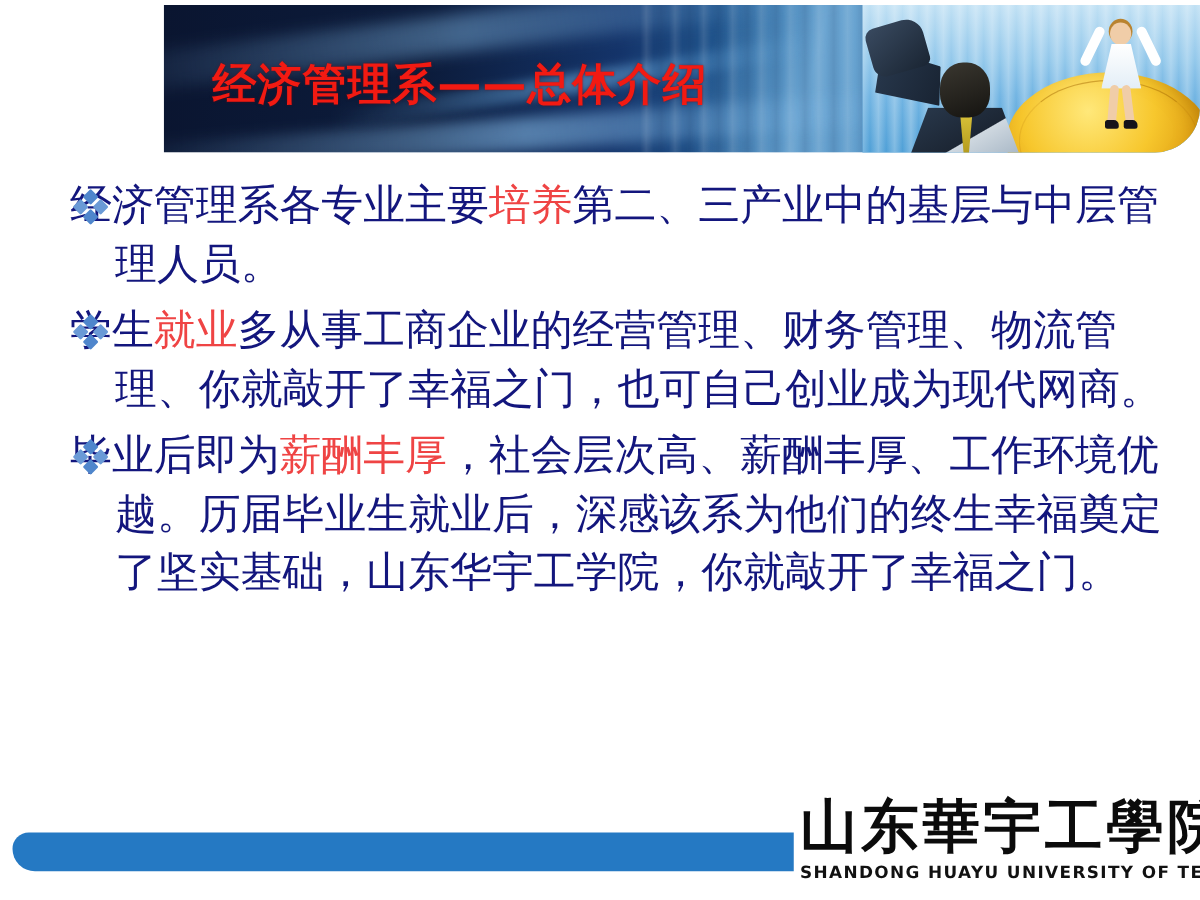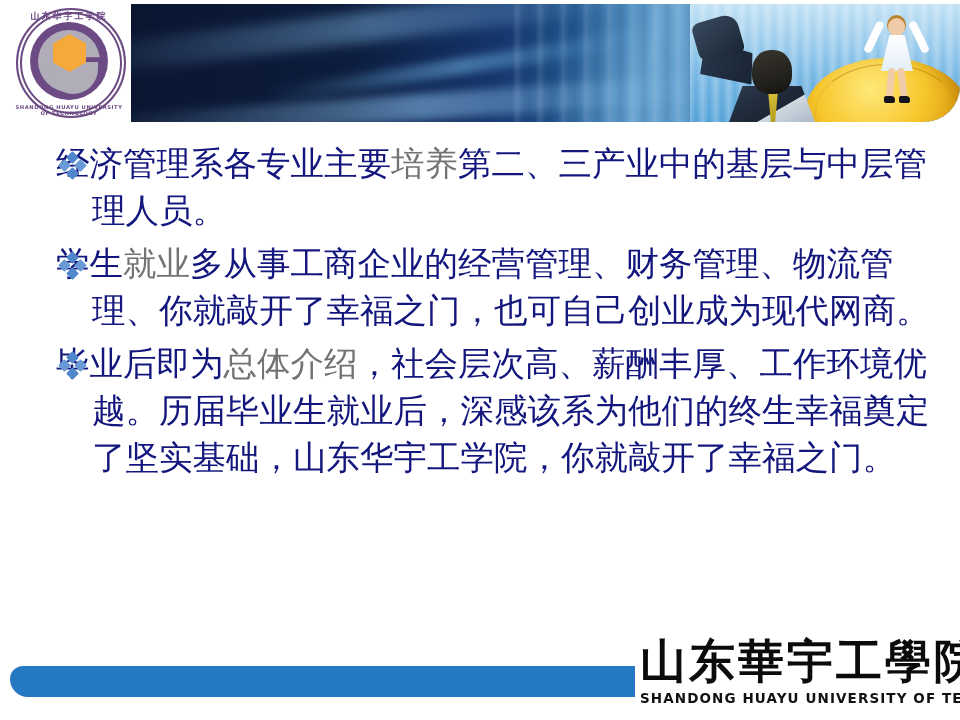--- a/index.html
+++ b/index.html
@@ -350,21 +350,21 @@
   .bullet-icon i.d4 { left: 8px;  top: 16px; background: #4f86cc; }
 
   .bullet-text {
     font-family: "DejaVu Serif", "Liberation Serif", serif;
     font-size: 33.5px;
     line-height: 47px;
     color: #13167d;
     text-indent: -36px;
     letter-spacing: 0px;
   }
-  .bullet-text .hl { color: #737373; }
+  .bullet-text .hl { color: #ef4444; }
 
   
   .footer {
     position: absolute;
     left: 0;
     bottom: 0;
     width: 960px;
     height: 90px;
   }
   .footer-bar {
@@ -440,31 +440,22 @@
         <div class="w-shoe-l"></div>
         <div class="w-shoe-r"></div>
       </div>
       <div class="man-body"></div>
       <div class="man-tie"></div>
       <div class="man-head"></div>
       <div class="man-arm"></div>
       <div class="man-hand-obj"></div>
     </div>
 
-    <div class="crest">
-      <div class="crest-ring"></div>
-      <div class="crest-text-top">山东华宇工学院</div>
-      <div class="crest-text-bottom">SHANDONG HUAYU UNIVERSITY OF TECHNOLOGY</div>
-      <div class="crest-inner">
-        <div class="crest-swirl"></div>
-        <div class="crest-swirl2"></div>
-        <div class="crest-hex"></div>
-      </div>
-    </div>
-
+
+    <div class="header-title">经济管理系——总体介绍</div>
   </div>
 
   <div class="content">
 
     <div class="bullet-row">
       <span class="bullet-icon">
         <i class="d1"></i>
           <i class="d2"></i>
           <i class="d3"></i>
           <i class="d4"></i>
@@ -482,21 +473,21 @@
       <div class="bullet-text"><span>学生</span><span class="hl">就业</span><span>多从事工商企业的经营管理、财务管理、物流管理、你就敲开了幸福之门，也可自己创业成为现代网商。</span></div>
     </div>
 
     <div class="bullet-row">
       <span class="bullet-icon">
         <i class="d1"></i>
           <i class="d2"></i>
           <i class="d3"></i>
           <i class="d4"></i>
       </span>
-      <div class="bullet-text"><span>毕业后即为</span><span class="hl">总体介绍</span><span>，社会层次高、薪酬丰厚、工作环境优越。历届毕业生就业后，深感该系为他们的终生幸福奠定了坚实基础，山东华宇工学院，你就敲开了幸福之门。</span></div>
+      <div class="bullet-text"><span>毕业后即为</span><span class="hl">薪酬丰厚</span><span>，社会层次高、薪酬丰厚、工作环境优越。历届毕业生就业后，深感该系为他们的终生幸福奠定了坚实基础，山东华宇工学院，你就敲开了幸福之门。</span></div>
     </div>
 
   </div>
 
   <div class="footer">
     <div class="footer-bar"></div>
     <div class="footer-logo">
       <div class="footer-cn">山东華宇工學院</div>
       <div class="footer-en">SHANDONG HUAYU UNIVERSITY OF TECHNOLOGY</div>
     </div>

